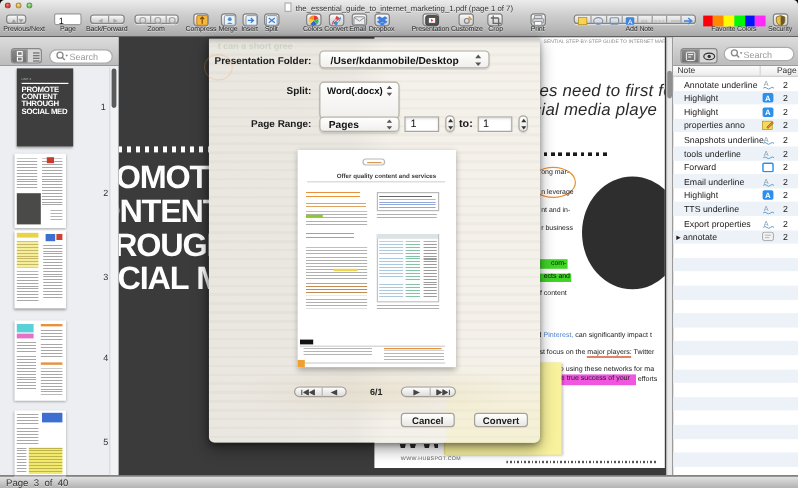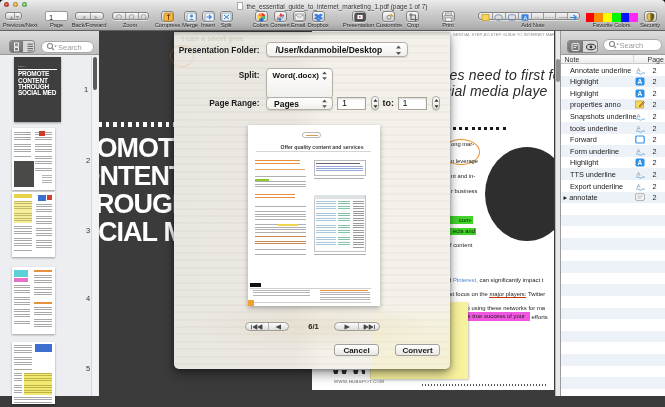--- a/index.html
+++ b/index.html
@@ -438,21 +438,21 @@
           <span class="pg">2</span>
         </div>
     <div class="prow" style="top:102.6px;">
           <span class="nm">Forward</span>
           <span class="picon"><svg width="10" height="9">
               <rect x="0.8" y="1" width="8.4" height="7" rx="1" fill="#fff" stroke="#2c8fea" stroke-width="1.2"></rect>
             </svg></span>
           <span class="pg">2</span>
         </div>
     <div class="prow alt" style="top:114.2px;">
-          <span class="nm">Form underline</span>
+          <span class="nm">Email underline</span>
           <span class="picon"><svg width="10" height="9">
               <text x="1.5" y="6" font-size="6" fill="#8a98a6" font-family="Liberation Sans">A</text>
               <path d="M1 7.5 q1.5 -1.5 3 0 q1.5 1.5 3 0 q1.5 -1.5 3 0" stroke="#5599cc" stroke-width="0.8" fill="none"></path>
             </svg></span>
           <span class="pg">2</span>
         </div>
     <div class="prow" style="top:125.8px;">
           <span class="nm">Highlight</span>
           <span class="picon"><svg width="10" height="9">
               <rect x="0.5" y="0.5" width="9" height="8" rx="1.5" fill="#2c8fea"></rect>
@@ -462,21 +462,21 @@
         </div>
     <div class="prow alt" style="top:137.4px;">
           <span class="nm">TTS underline</span>
           <span class="picon"><svg width="10" height="9">
               <text x="1.5" y="6" font-size="6" fill="#8a98a6" font-family="Liberation Sans">A</text>
               <path d="M1 7.5 q1.5 -1.5 3 0 q1.5 1.5 3 0 q1.5 -1.5 3 0" stroke="#5599cc" stroke-width="0.8" fill="none"></path>
             </svg></span>
           <span class="pg">2</span>
         </div>
     <div class="prow" style="top:149px;">
-          <span class="nm">Export underline</span>
+          <span class="nm">Export properties</span>
           <span class="picon"><svg width="10" height="9">
               <text x="1.5" y="6" font-size="6" fill="#8a98a6" font-family="Liberation Sans">A</text>
               <path d="M1 7.5 q1.5 -1.5 3 0 q1.5 1.5 3 0 q1.5 -1.5 3 0" stroke="#5599cc" stroke-width="0.8" fill="none"></path>
             </svg></span>
           <span class="pg">2</span>
         </div>
     <div class="prow alt" style="top:160.6px;">
           <span class="nm" style="left:3px;">▸ annotate</span>
           <span class="picon"><svg width="10" height="9">
               <rect x="0.5" y="0.5" width="9" height="7" rx="1.5" fill="#f2f2f2" stroke="#999" stroke-width="0.7"></rect>
@@ -488,20 +488,23 @@
     <div class="prow alt" style="top:207px;"></div>
     <div class="prow alt" style="top:230.2px;"></div>
     <div class="prow alt" style="top:253.4px;"></div>
     <div class="prow alt" style="top:276.6px;"></div>
     <div class="prow alt" style="top:299.8px;"></div>
     <div class="prow alt" style="top:323px;"></div>
     <div class="prow alt" style="top:346.2px;"></div>
   </div>
 </div>
 
+<div id="statusbar">
+      <span>Page&nbsp; 3&nbsp; of&nbsp; 40</span>
+    </div>
 
 <div id="dialog">
   <div style="position:absolute; left:0; top:0; width:276.5px; height:5px; background:linear-gradient(rgba(0,0,0,.18), rgba(0,0,0,0));"></div>
   <div style="position:absolute; left:8px; top:2.5px; font-size:7.5px; color:rgba(115,150,110,.22); white-space:nowrap;font-weight:bold;">t can a short gree</div>
   <div style="position:absolute; left:-4px; top:13px; width:24px; height:22px; border:1px solid rgba(235,150,70,.22); border-radius:50%;"></div>
   <div style="position:absolute; left:20px; top:270px; width:240px; height:50px; border-radius:50%; background:radial-gradient(ellipse at 50% 50%, rgba(225,214,190,.55), rgba(225,214,190,0) 70%);"></div>
   <div style="position:absolute; right:0; top:268px; width:78px; height:69px; border-radius:0 0 5px 0; background:linear-gradient(rgba(248,240,170,0), rgba(246,238,168,.25) 55%, rgba(246,238,170,.32));"></div>
 
   <div class="dlab" style="left:0px; top:13.5px;">Presentation Folder:</div>
   <div class="popup" style="left:92px; top:10.5px; width:142px; height:15px; padding:2px 0 0 9px;">/User/kdanmobile/Desktop

